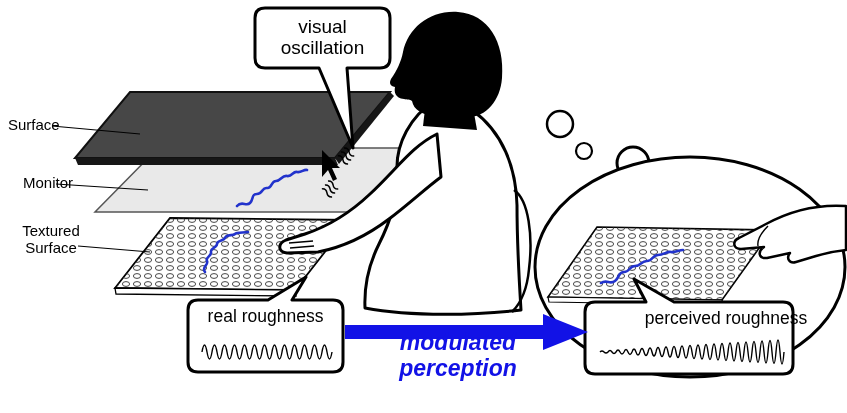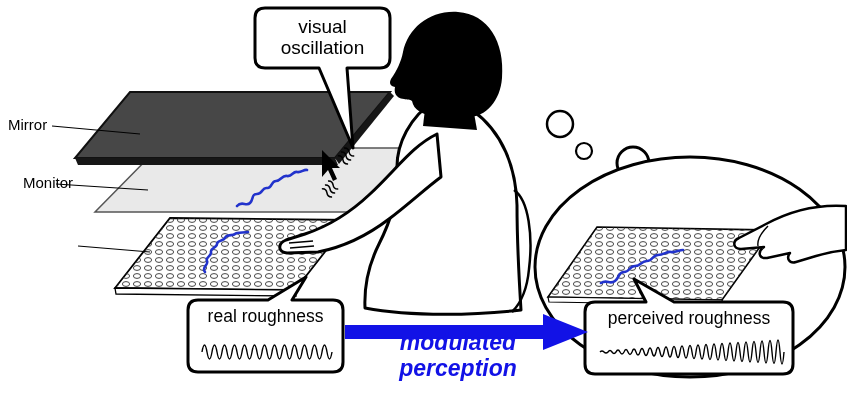--- a/index.html
+++ b/index.html
@@ -7,21 +7,21 @@
          font-family:"Liberation Sans",sans-serif;}
   .stage svg{position:absolute;left:0;top:0;}
   .lbl{position:absolute;font-size:15px;color:#000;line-height:1.1;}
   #lbl-monitor{left:8px;top:117px;}
   #lbl-mirror{left:23px;top:175px;}
   #lbl-textured{left:10px;top:223px;width:82px;text-align:center;}
   .bubble-text{position:absolute;display:flex;align-items:center;justify-content:center;
                text-align:center;color:#000;line-height:1.12;}
   #txt-vo{left:255px;top:8px;width:135px;height:58px;font-size:19px;}
   #txt-rr{left:188px;top:304px;width:155px;height:26px;font-size:17.5px;}
-  #txt-pr{left:585px;top:306px;width:208px;height:26px;font-size:17.5px;}
+  #txt-pr{left:585px;top:306px;width:208px;height:26px;font-size:17.5px;padding-left:37px;}
   #txt-mp{left:338px;top:344px;width:240px;height:24px;font-size:23px;
           font-style:italic;font-weight:bold;color:var(--arrow-blue,#1212e6);}
 </style>
 </head>
 <body>
 
 <div class="stage">
 
 <svg width="847" height="413" viewBox="0 0 847 413">
   <defs>
@@ -98,21 +98,22 @@
   <path d="M265,8 H380 Q390,8 390,18 V58 Q390,68 380,68 H347 L353,148 L319,68 H265 Q255,68 255,58 V18 Q255,8 265,8 Z" fill="#fff" stroke="#000" stroke-width="3" stroke-linejoin="round"></path>
   <path d="M198,300 H268 L306,277 L292,300 H333 Q343,300 343,310 V362 Q343,372 333,372 H198 Q188,372 188,362 V310 Q188,300 198,300 Z" fill="#fff" stroke="#000" stroke-width="3" stroke-linejoin="round"></path>
   <path d="M595,302 H646 L634,279 L674,302 H783 Q793,302 793,312 V364 Q793,374 783,374 H595 Q585,374 585,364 V312 Q585,302 595,302 Z" fill="#fff" stroke="#000" stroke-width="3" stroke-linejoin="round"></path>
 
   <path fill="none" stroke="#000" stroke-width="1.4" d="M202,352 q2.5,-14 5,0 q2.5,14 5,0 q2.5,-14 5,0 q2.5,14 5,0 q2.5,-14 5,0 q2.5,14 5,0 q2.5,-14 5,0 q2.5,14 5,0 q2.5,-14 5,0 q2.5,14 5,0 q2.5,-14 5,0 q2.5,14 5,0 q2.5,-14 5,0 q2.5,14 5,0 q2.5,-14 5,0 q2.5,14 5,0 q2.5,-14 5,0 q2.5,14 5,0 q2.5,-14 5,0 q2.5,14 5,0 q2.5,-14 5,0 q2.5,14 5,0 q2.5,-14 5,0 q2.5,14 5,0 q2.5,-14 5,0 q2.5,14 5,0"></path>
   <path fill="none" stroke="#000" stroke-width="1.4" d="M600,352 q2,-2 4,0 q2,2 4,0 q2,-3 4,0 q2,3 4,0 q2,-4 4,0 q2,4 4,0 q2,-5 4,0 q2,5 4,0 q2,-6 4,0 q2,6 4,0 q2,-7 4,0 q2,7 4,0 q2,-8 4,0 q2,8 4,0 q2,-9 4,0 q2,9 4,0 q2,-10 4,0 q2,10 4,0 q2,-11 4,0 q2,11 4,0 q2,-12 4,0 q2,12 4,0 q2,-13 4,0 q2,13 4,0 q2,-14 4,0 q2,14 4,0 q2,-15 4,0 q2,15 4,0 q2,-16 4,0 q2,16 4,0 q2,-17 4,0 q2,17 4,0 q2,-18 4,0 q2,18 4,0 q2,-19 4,0 q2,19 4,0 q2,-20 4,0 q2,20 4,0 q2,-21 4,0 q2,21 4,0 q2,-22 4,0 q2,22 4,0 q2,-23 4,0 q2,23 4,0 q2,-24 4,0 q2,24 4,0"></path>
 
   <polygon points="345,325 543,325 543,314 588,332 543,350 543,339 345,339" style="fill:var(--arrow-blue,#1212e6)"></polygon>
 </svg>
 
-<div class="lbl" id="lbl-monitor">Mirror</div>
+<div class="lbl" id="lbl-monitor">Surface</div>
 <div class="lbl" id="lbl-mirror">Monitor</div>
+<div class="lbl" id="lbl-textured">Textured Surface</div>
 
 <div class="bubble-text" id="txt-vo">visual oscillation</div>
 <div class="bubble-text" id="txt-rr">real roughness</div>
 <div class="bubble-text" id="txt-pr">perceived roughness</div>
 <div class="bubble-text" id="txt-mp">modulated perception</div>
 
 </div>
 
 </body></html>

